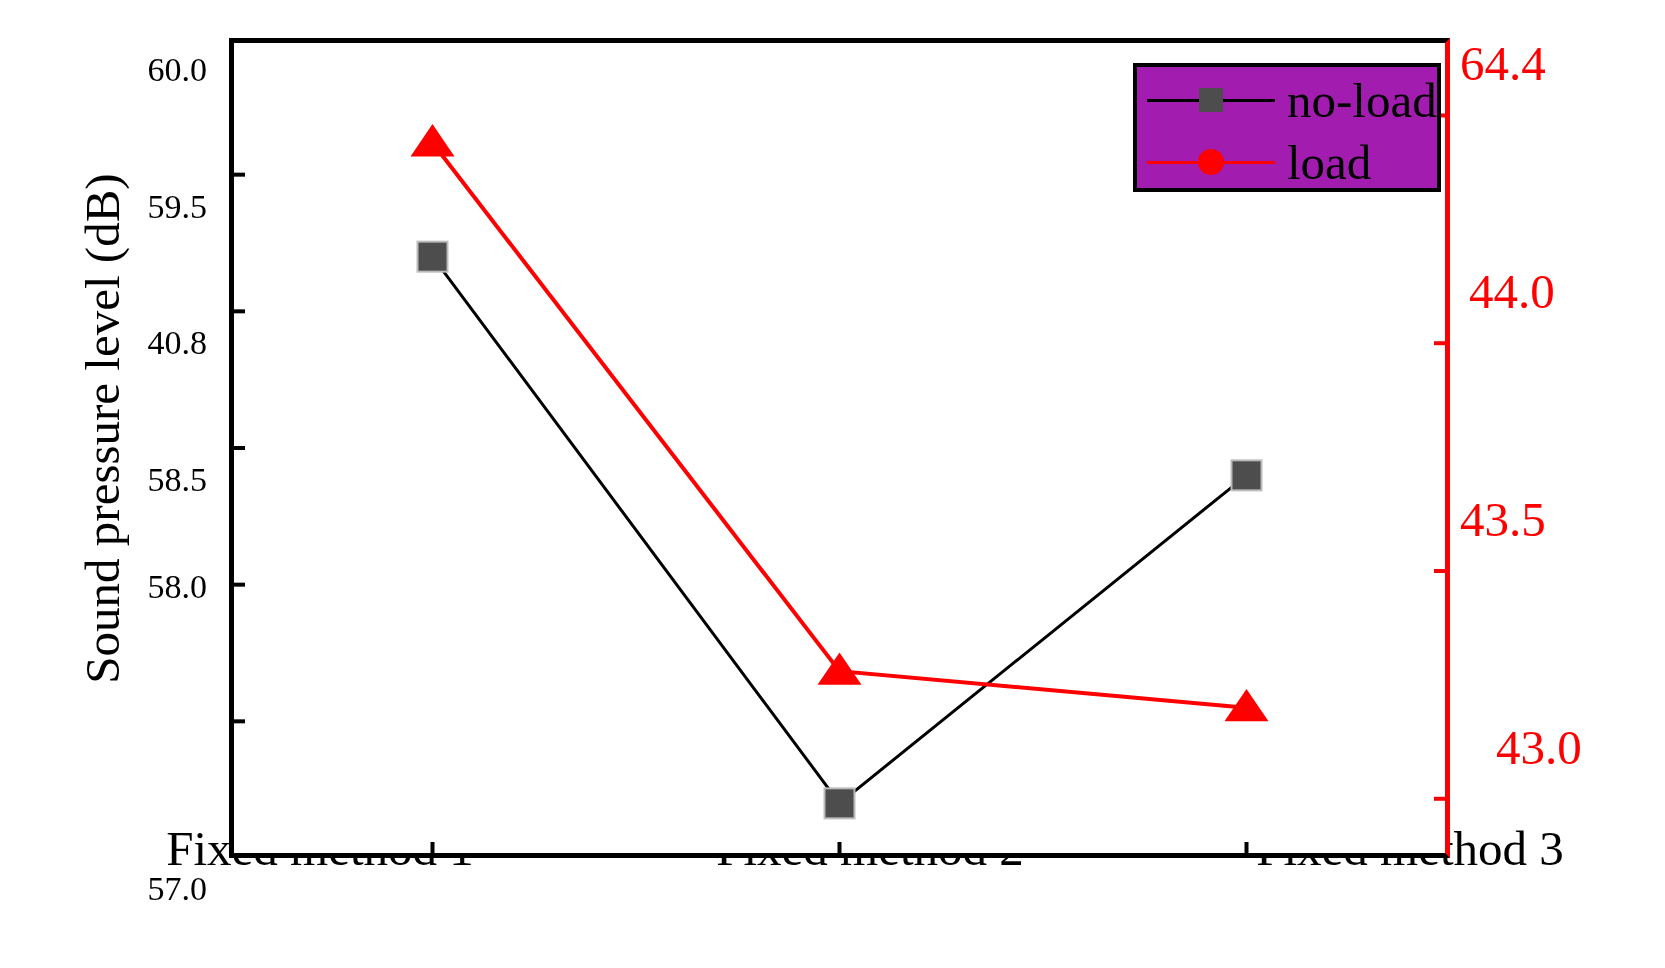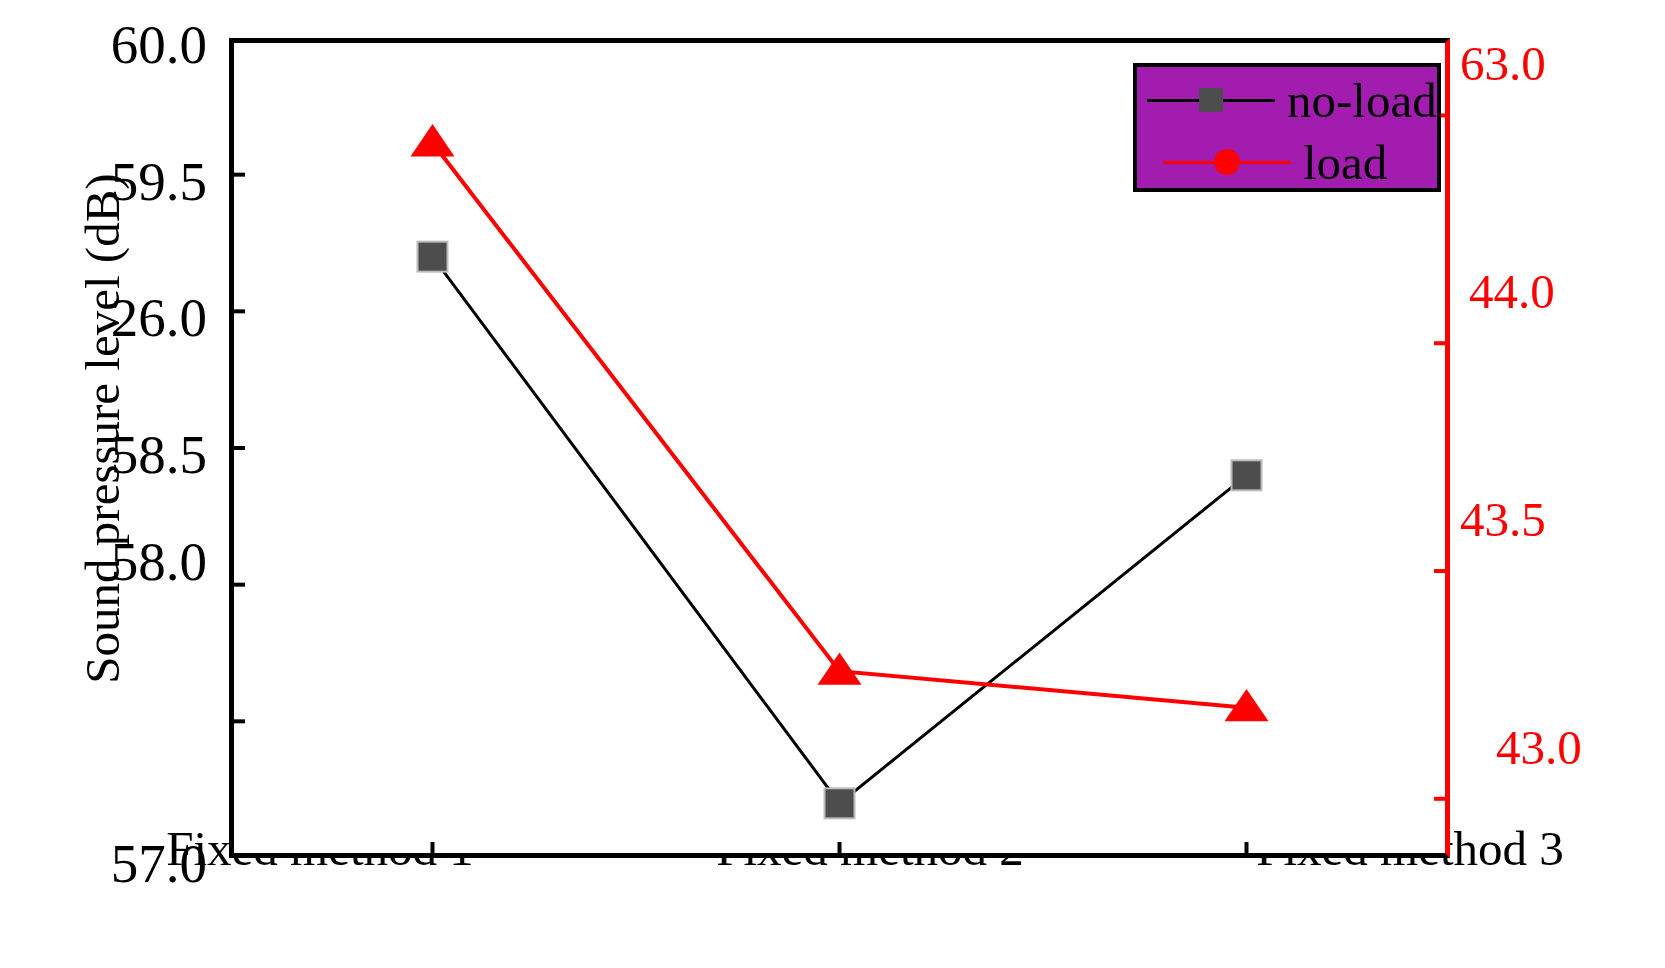--- a/index.html
+++ b/index.html
@@ -17,23 +17,24 @@
     color:#000;
     font-family:"Liberation Serif",serif;
     white-space:nowrap;
   }
 
   .ytick-left{
     position:absolute;
     right:1458px;
     width:150px;
     text-align:right;
-    font-size:55px;
+    font-size:34px;
     color:#000;
     font-family:"Liberation Serif",serif;
+    margin-top:38px;
   }
   .ytick-right{
     position:absolute;
     left:1460px;
     width:180px;
     text-align:left;
     font-size:49px;
     color:#ff0000;
     font-family:"Liberation Serif",serif;
   }
@@ -67,43 +68,43 @@
     border:4px solid #000;
     background:#a21caf;
     box-sizing:border-box;
   }
   .legend-row{
     position:absolute;
     left:0; width:308px; height:62px;
     display:flex; align-items:center;
   }
   .legend-row.r0{top:2px;}
-  .legend-row.r1{top:64px;padding-left:16px;}
+  .legend-row.r1{top:64px;}
   .legend-key{position:relative;width:128px;height:40px;flex:none;margin-left:10px;}
   .legend-line{position:absolute;top:19px;left:0;width:128px;height:3px;}
   .legend-marker{position:absolute;top:50%;left:50%;transform:translate(-50%,-50%);}
   .lm-square{width:24px;height:24px;}
   .lm-circle{width:26px;height:26px;border-radius:50%;}
   .legend-label{font-size:49px;color:#000;font-family:"Liberation Serif",serif;white-space:nowrap;margin-left:12px;}
 </style>
 </head>
 <body>
 
 <div id="stage">
 
   <div class="axis-title-left">Sound pressure level (dB)</div>
 
   <div class="ytick-left" style="top:13px;">60.0</div>
   <div class="ytick-left" style="top:150px;">59.5</div>
-  <div class="ytick-left" style="top:286px;">26.0</div>
+  <div class="ytick-left" style="top:286px;">40.8</div>
   <div class="ytick-left" style="top:423px;">58.5</div>
   <div class="ytick-left" style="top:530px;">58.0</div>
   <div class="ytick-left" style="top:832px;">57.0</div>
 
-  <div class="ytick-right" style="top:35px;">63.0</div>
+  <div class="ytick-right" style="top:35px;">64.4</div>
   <div class="ytick-right" style="top:263px;margin-left:9px;">44.0</div>
   <div class="ytick-right" style="top:491px;">43.5</div>
   <div class="ytick-right" style="top:719px;margin-left:36px;">43.0</div>
 
   <div class="xtick" style="left:110px;">Fixed method 1</div>
   <div class="xtick" style="left:660px;">Fixed method 2</div>
   <div class="xtick" style="left:1200px;">Fixed method 3</div>
 
   <div id="plot"></div>
 

